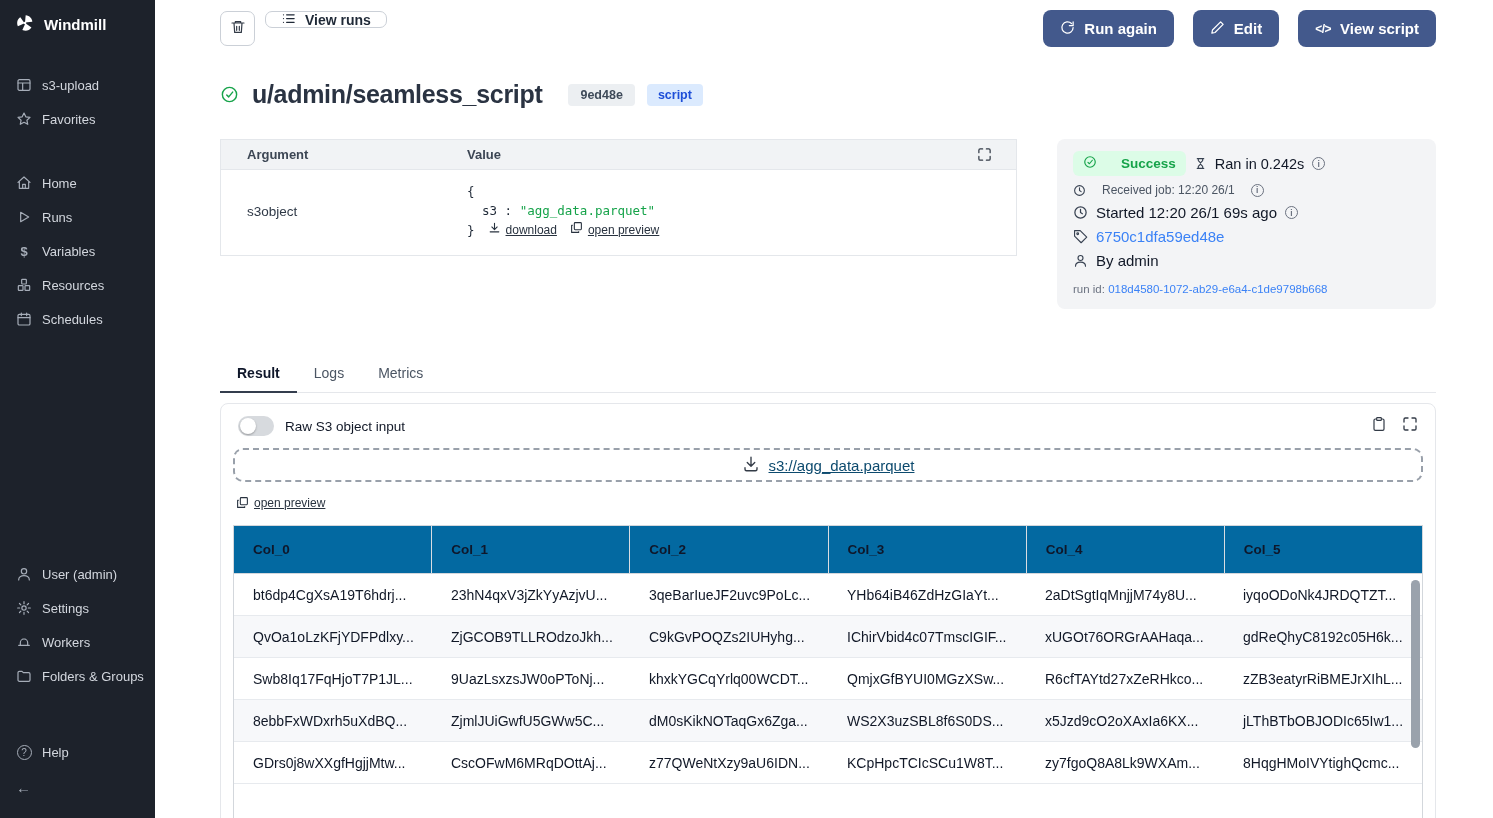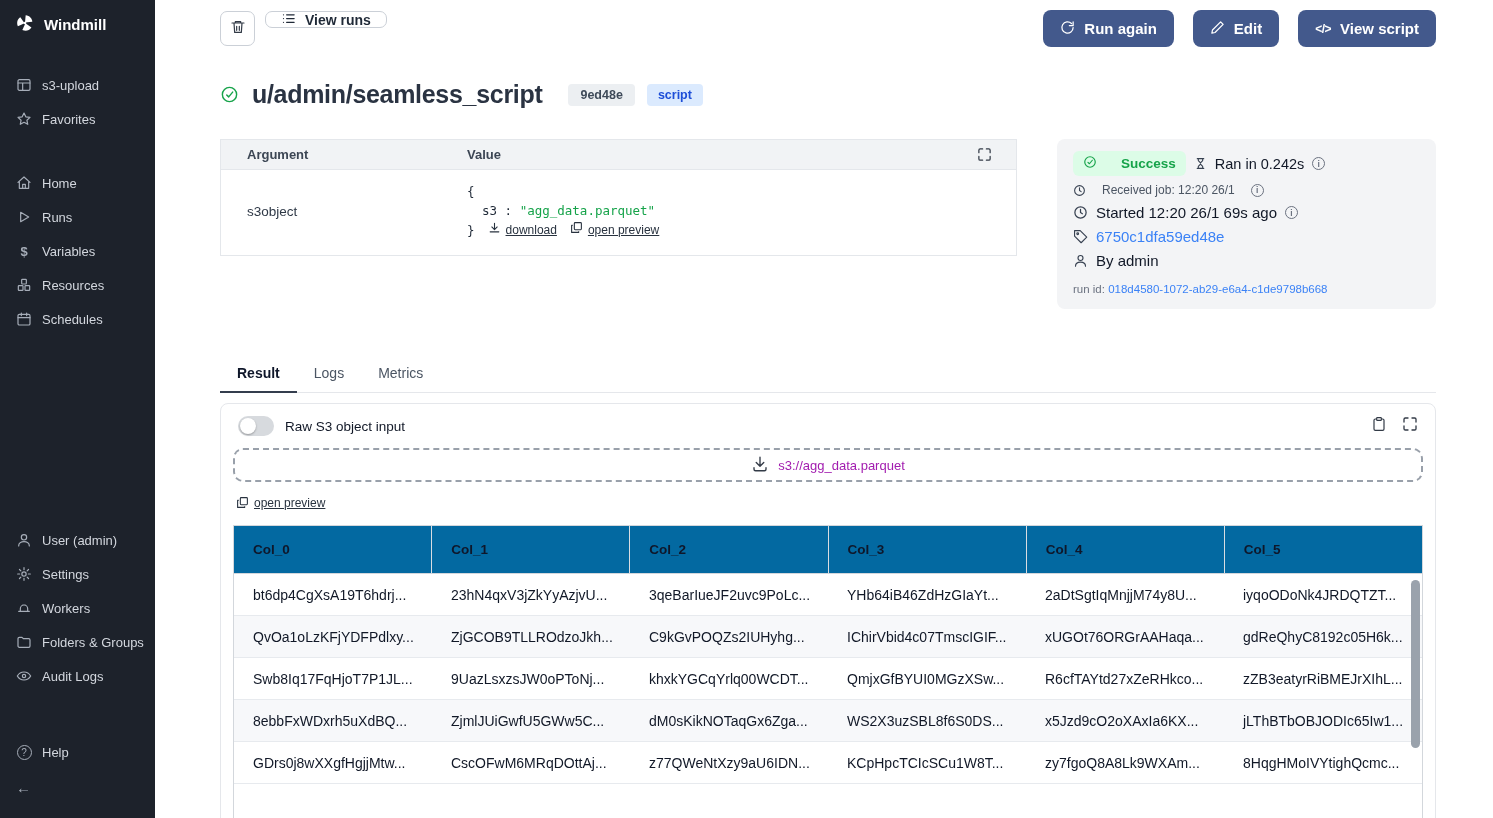--- a/index.html
+++ b/index.html
@@ -104,22 +104,22 @@
   
   .panel { border:1px solid #e5e7eb; border-radius:8px; margin-top:10px; padding:12px; height:560px; }
   .panel-top { display:flex; justify-content:space-between; align-items:center; padding:0 5px; }
   .toggle-wrap { display:flex; align-items:center; gap:11px; font-size:13.5px; color:#111827; }
   .toggle { width:36px; height:20px; background:#d7dade; border-radius:999px; position:relative; cursor:pointer; }
   .knob { width:16px; height:16px; background:#fff; border-radius:50%; position:absolute; top:2px; left:2px;
           box-shadow:0 1px 2px rgba(0,0,0,.3); }
   .panel-icons { display:flex; gap:15px; color:#333b47; }
   .panel-icons svg { width:16px; height:16px; cursor:pointer; }
   .dashed { margin-top:12px; border:2px dashed #99a0aa; border-radius:10px; height:34px;
-            display:flex; align-items:center; justify-content:center; gap:9px; font-size:13px;
-            font-weight:500; color:#a21caf; cursor:pointer; }
+            display:flex; align-items:center; justify-content:center; gap:9px; font-size:15px;
+            font-weight:500; color:#0c4a6e; cursor:pointer;text-decoration:underline; }
   .dashed svg { width:18px; height:18px; color:#333b47; }
   .preview-link { margin-top:14px; margin-left:3px; font-size:12px; font-weight:600; color:#111827; }
 
   .rtable { margin-top:13px; border:1px solid #d3d7dc; position:relative; height:320px; overflow:hidden; }
   .thead { display:flex; height:48px; border-bottom:1px solid #d3d7dc; background:#0369a1; }
   .th { flex:1; display:flex; align-items:center; padding-left:19px; font-size:13.5px; font-weight:600;
         color:#0f172a; cursor:pointer; }
   .th + .th { border-left:1px solid #d9dde2; }
   .trow { display:flex; height:42px; align-items:center; border-bottom:1px solid #e7eaee; cursor:pointer; }
   .tbody .trow:nth-of-type(even) { background:#f7f8fa; }
@@ -242,29 +242,20 @@
         </span>
         <span>Workers</span>
       </div>
       <div class="side-item">
         <span class="sicon">
           <svg viewBox="0 0 24 24" fill="none" stroke="currentColor" stroke-width="1.8" stroke-linejoin="round">
               <path d="M3 7a2 2 0 0 1 2-2h4l2 2h8a2 2 0 0 1 2 2v9a2 2 0 0 1-2 2H5a2 2 0 0 1-2-2z"></path>
             </svg>
         </span>
         <span>Folders &amp; Groups</span>
-      </div>
-      <div class="side-item">
-        <span class="sicon">
-          <svg viewBox="0 0 24 24" fill="none" stroke="currentColor" stroke-width="1.8" stroke-linecap="round" stroke-linejoin="round">
-              <path d="M2 12s3.5-6 10-6 10 6 10 6-3.5 6-10 6-10-6-10-6z"></path>
-              <circle cx="12" cy="12" r="2.5"></circle>
-            </svg>
-        </span>
-        <span>Audit Logs</span>
       </div>
 
       <div class="side-item help-row">
         <span class="sicon">
             <span class="qmark">?</span>
           </span>
         <span>Help</span>
       </div>
       <div class="collapse-row">
         <span>←</span>

